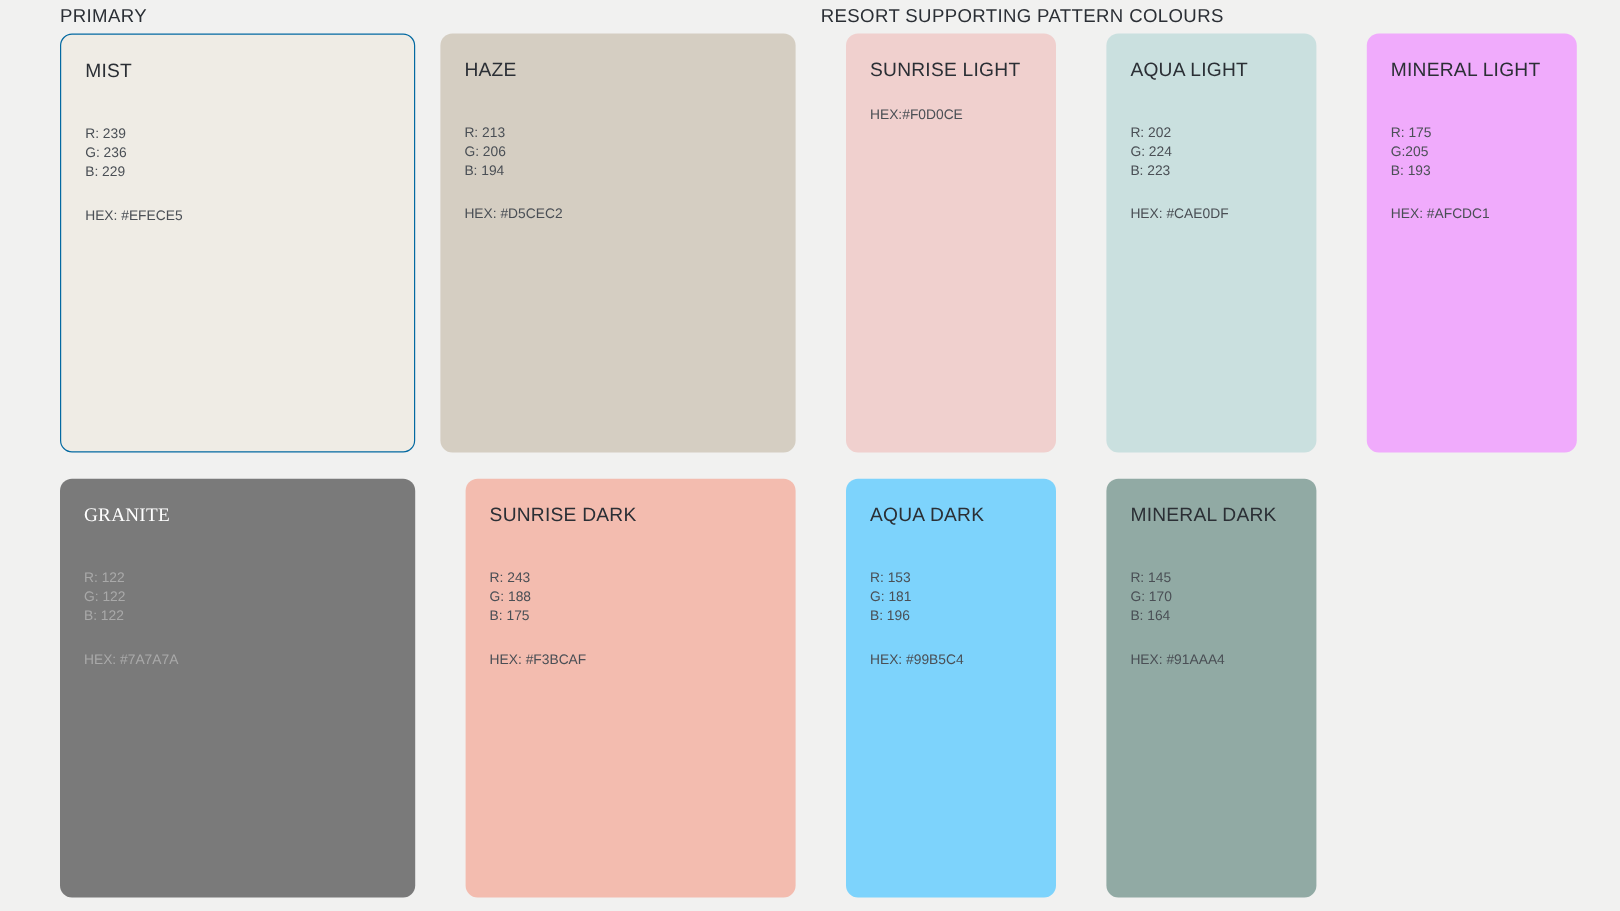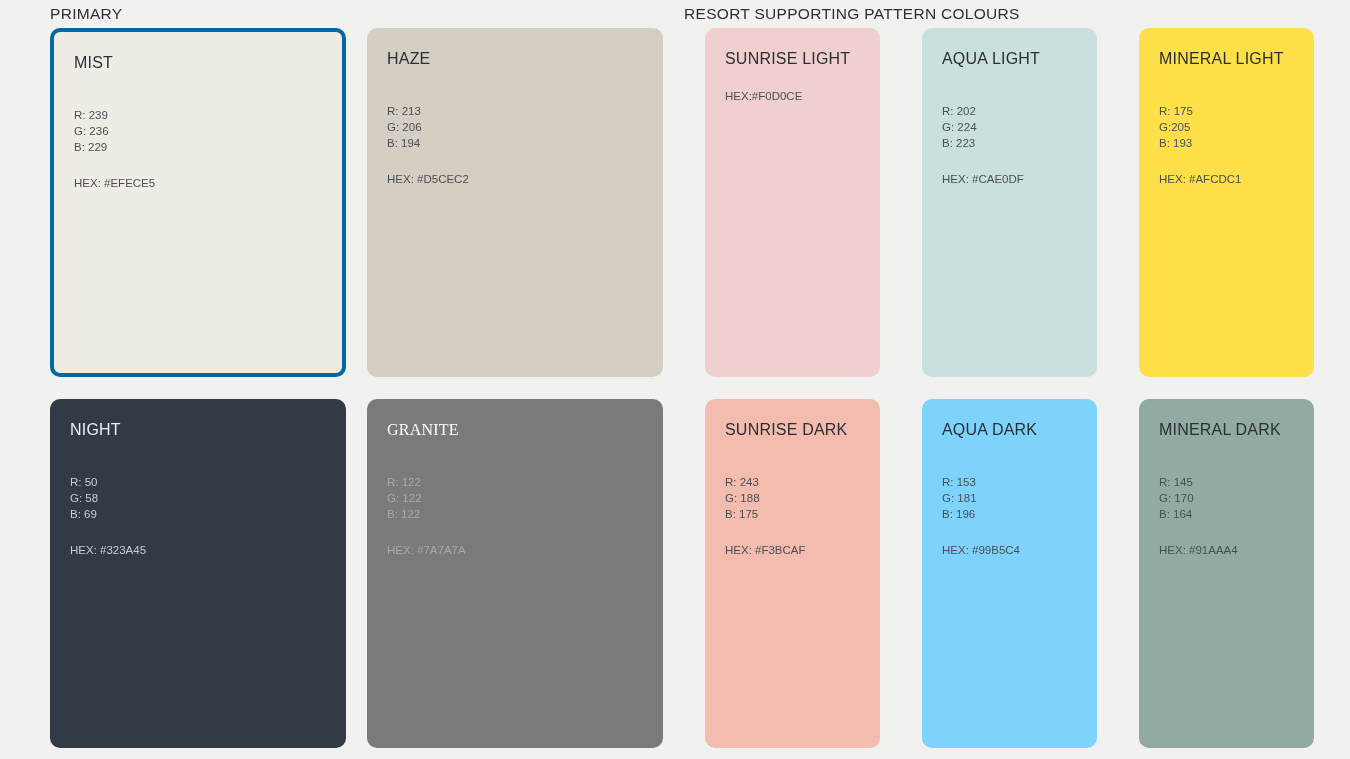--- a/index.html
+++ b/index.html
@@ -53,21 +53,21 @@
   .grid > .col-4, .grid > .col-5 { margin-left: 21px; }
 
   
   .swatch {
     position: relative;
     border-radius: 10px;
     overflow: hidden;
     padding: 22px 20px 0 20px;
   }
   .swatch.bordered {
-    border: 4px solid #0369a1;
+    border: 1px solid #0369a1;
   }
   
   .swatch.clipped {
     height: 349px;
   }
 
   .swatch-name {
     font-size: 16px;
     letter-spacing: 0.2px;
     line-height: 1.1;
@@ -142,39 +142,30 @@
     <div class="swatch tone-dark col-4" style="background: rgb(202, 224, 223);">
       <div class="swatch-name">AQUA LIGHT</div>
       <div class="rgb-block">
         <div>R: 202</div>
         <div>G: 224</div>
         <div>B: 223</div>
       </div>
       <div class="hex-line">HEX: #CAE0DF</div>
     </div>
 
-    <div class="swatch tone-dark shift-down col-5" style="background: #fde047;">
+    <div class="swatch tone-dark shift-down col-5" style="background: #f0abfc;">
       <div class="swatch-name">MINERAL LIGHT</div>
       <div class="rgb-block">
         <div>R: 175</div>
         <div>G:205</div>
         <div>B: 193</div>
       </div>
       <div class="hex-line">HEX: #AFCDC1</div>
     </div>
 
-    <div class="swatch clipped tone-light col-1" style="background: rgb(50, 58, 69);">
-      <div class="swatch-name">NIGHT</div>
-      <div class="rgb-block">
-        <div>R: 50</div>
-        <div>G: 58</div>
-        <div>B: 69</div>
-      </div>
-      <div class="hex-line">HEX: #323A45</div>
-    </div>
 
     <div class="swatch clipped tone-muted col-2" style="background: rgb(122, 122, 122);">
       <div class="swatch-name">GRANITE</div>
       <div class="rgb-block">
         <div>R: 122</div>
         <div>G: 122</div>
         <div>B: 122</div>
       </div>
       <div class="hex-line">HEX: #7A7A7A</div>
     </div>

